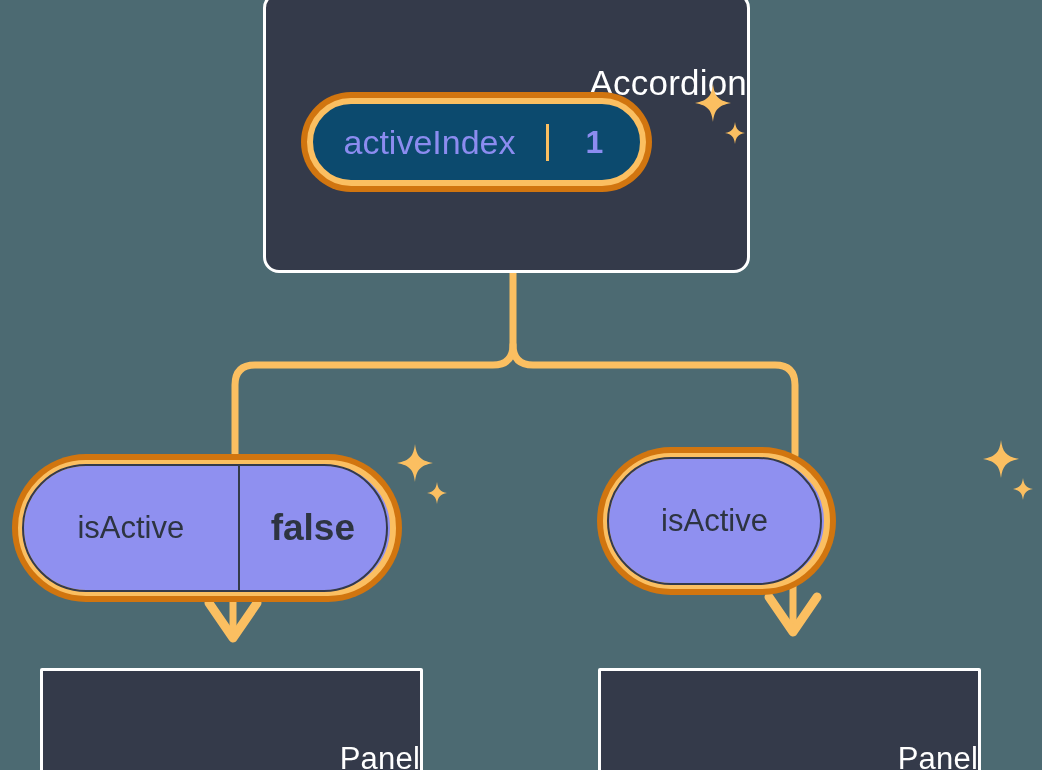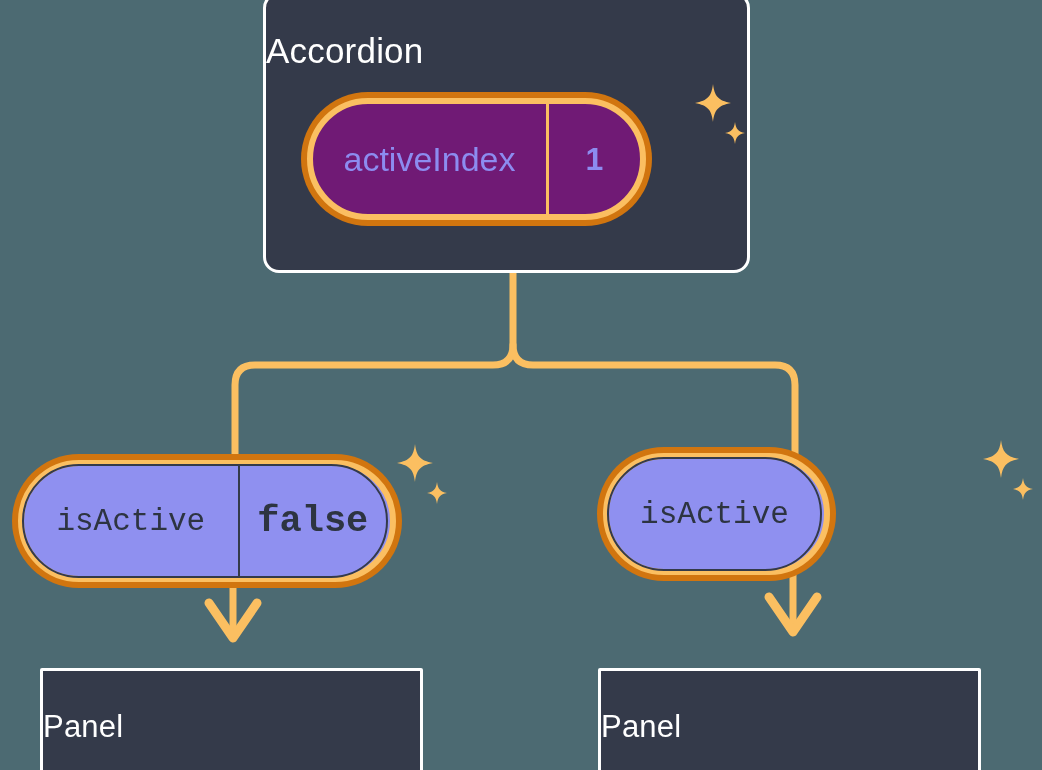--- a/index.html
+++ b/index.html
@@ -49,24 +49,25 @@
     width: 487px;
     height: 281px;
     border-radius: 16px;
   }
 
   .comp-title {
     position: absolute;
     left: 0;
     right: 0;
     color: #ffffff;
-    text-align: left;
+    text-align: right;
     font-size: 35px;
     font-weight: 400;
     letter-spacing: 0.2px;
+    margin-top: 32px;
   }
 
   #accordion-box .comp-title {
     top: 36px;
   }
 
   .panel-box {
     width: 383px;
     height: 117px;
     top: 668px;
@@ -101,45 +102,45 @@
     display: flex;
     align-items: center;
     justify-content: center;
     white-space: nowrap;
   }
 
   
   #pill-accordion-wrap { left: 307px; top: 98px; }
 
   .pill-dark {
-    background: #701a75;
-    height: 122px;
+    background: #0c4a6e;
+    height: 88px;
+    align-items: center;
   }
   .pill-dark .pill-cell { color: #8c8cf0; }
   .pill-dark .pill-key {
     width: 233px;
     font-size: 34px;
     font-weight: 400;
   }
   .pill-dark .pill-val {
     width: 94px;
     font-size: 32px;
     font-weight: 700;
     border-left: 3px solid #fbbf61;
   }
 
   
   #pill-left-wrap  { left: 18px;  top: 460px; }
   #pill-right-wrap { left: 603px; top: 453px; }
 
   .pill-purple {
     background: #8f90f0;
-    height: 122px;
+    height: 136px;
     border-color: #fbbf61;
-    font-family: Liberation Mono, monospace;
   }
   .pill-purple .pill-cell { color: #2d3441; }
   .pill-purple .pill-key {
     font-size: 31px;
     font-weight: 400;
   }
   .pill-purple .pill-val {
     font-size: 37px;
     font-weight: 700;
     border-left: 2px solid #343a4a;

